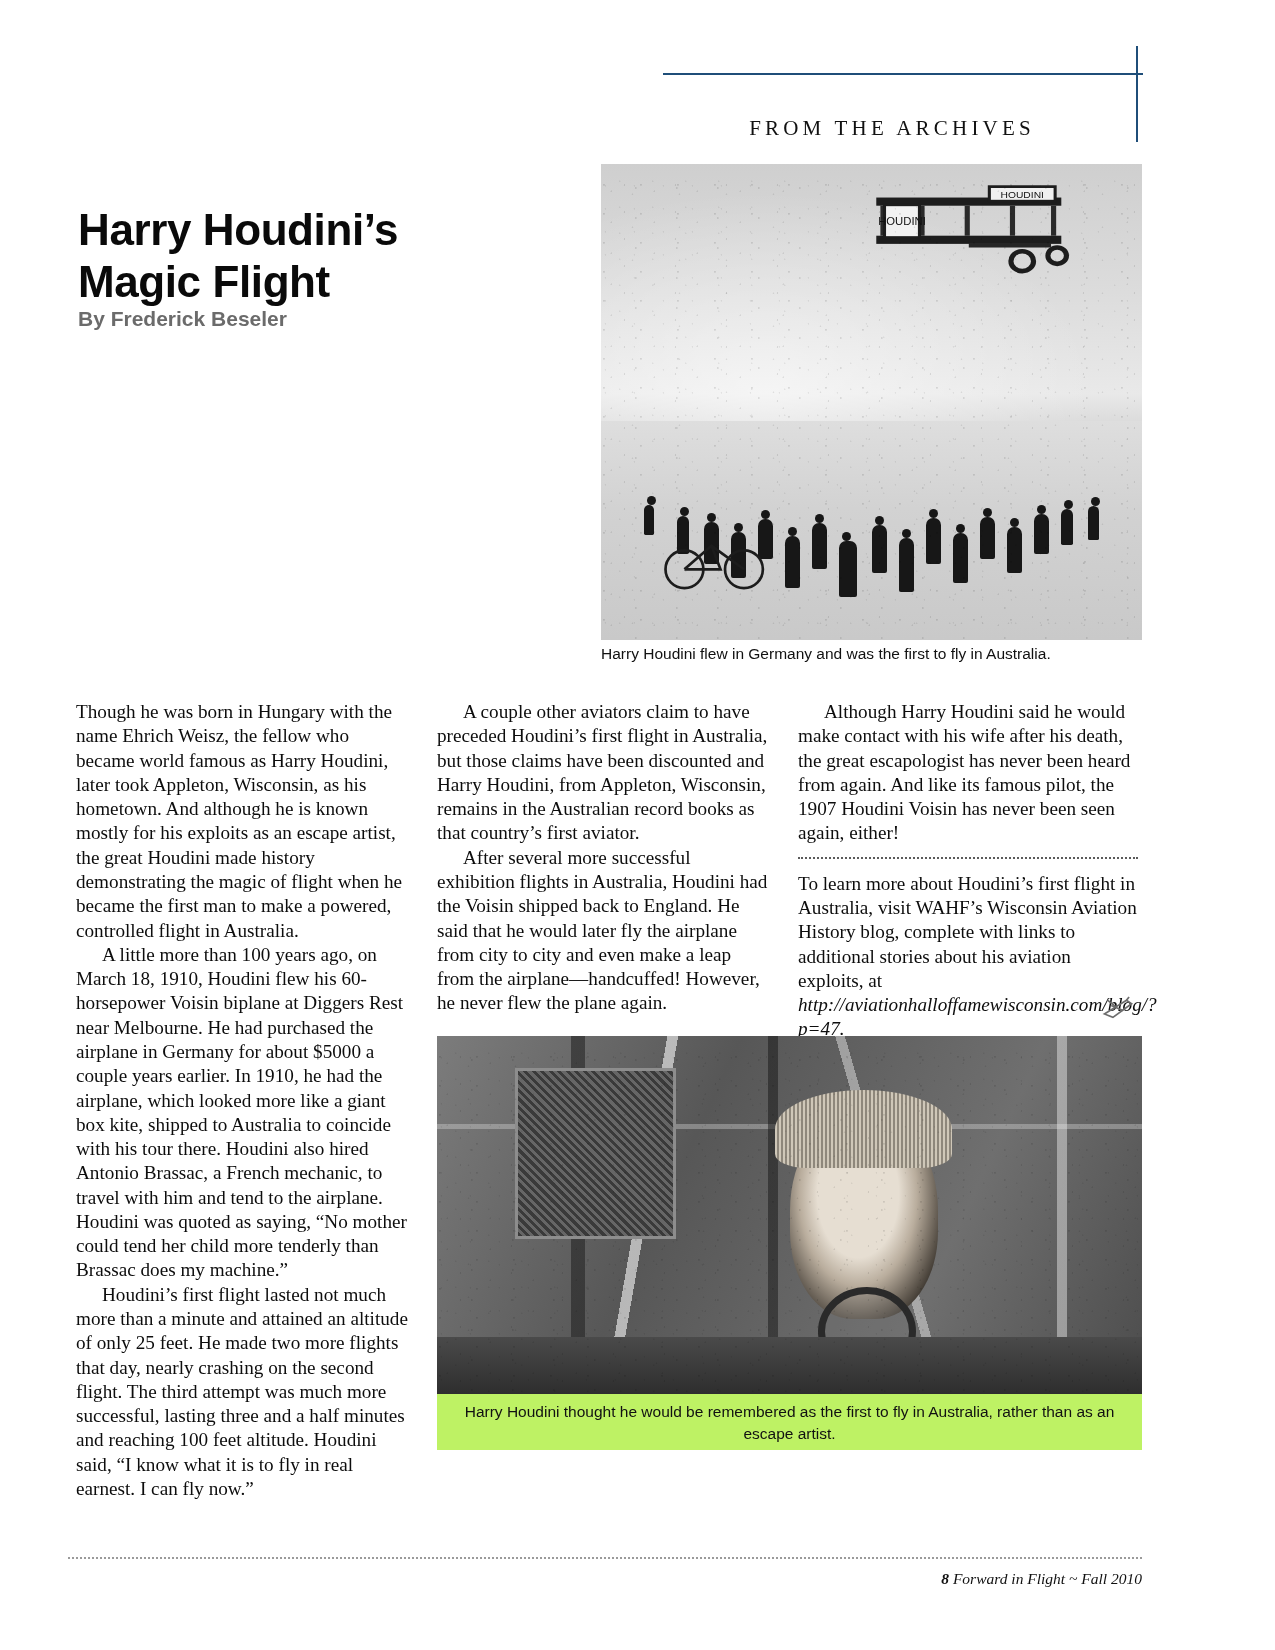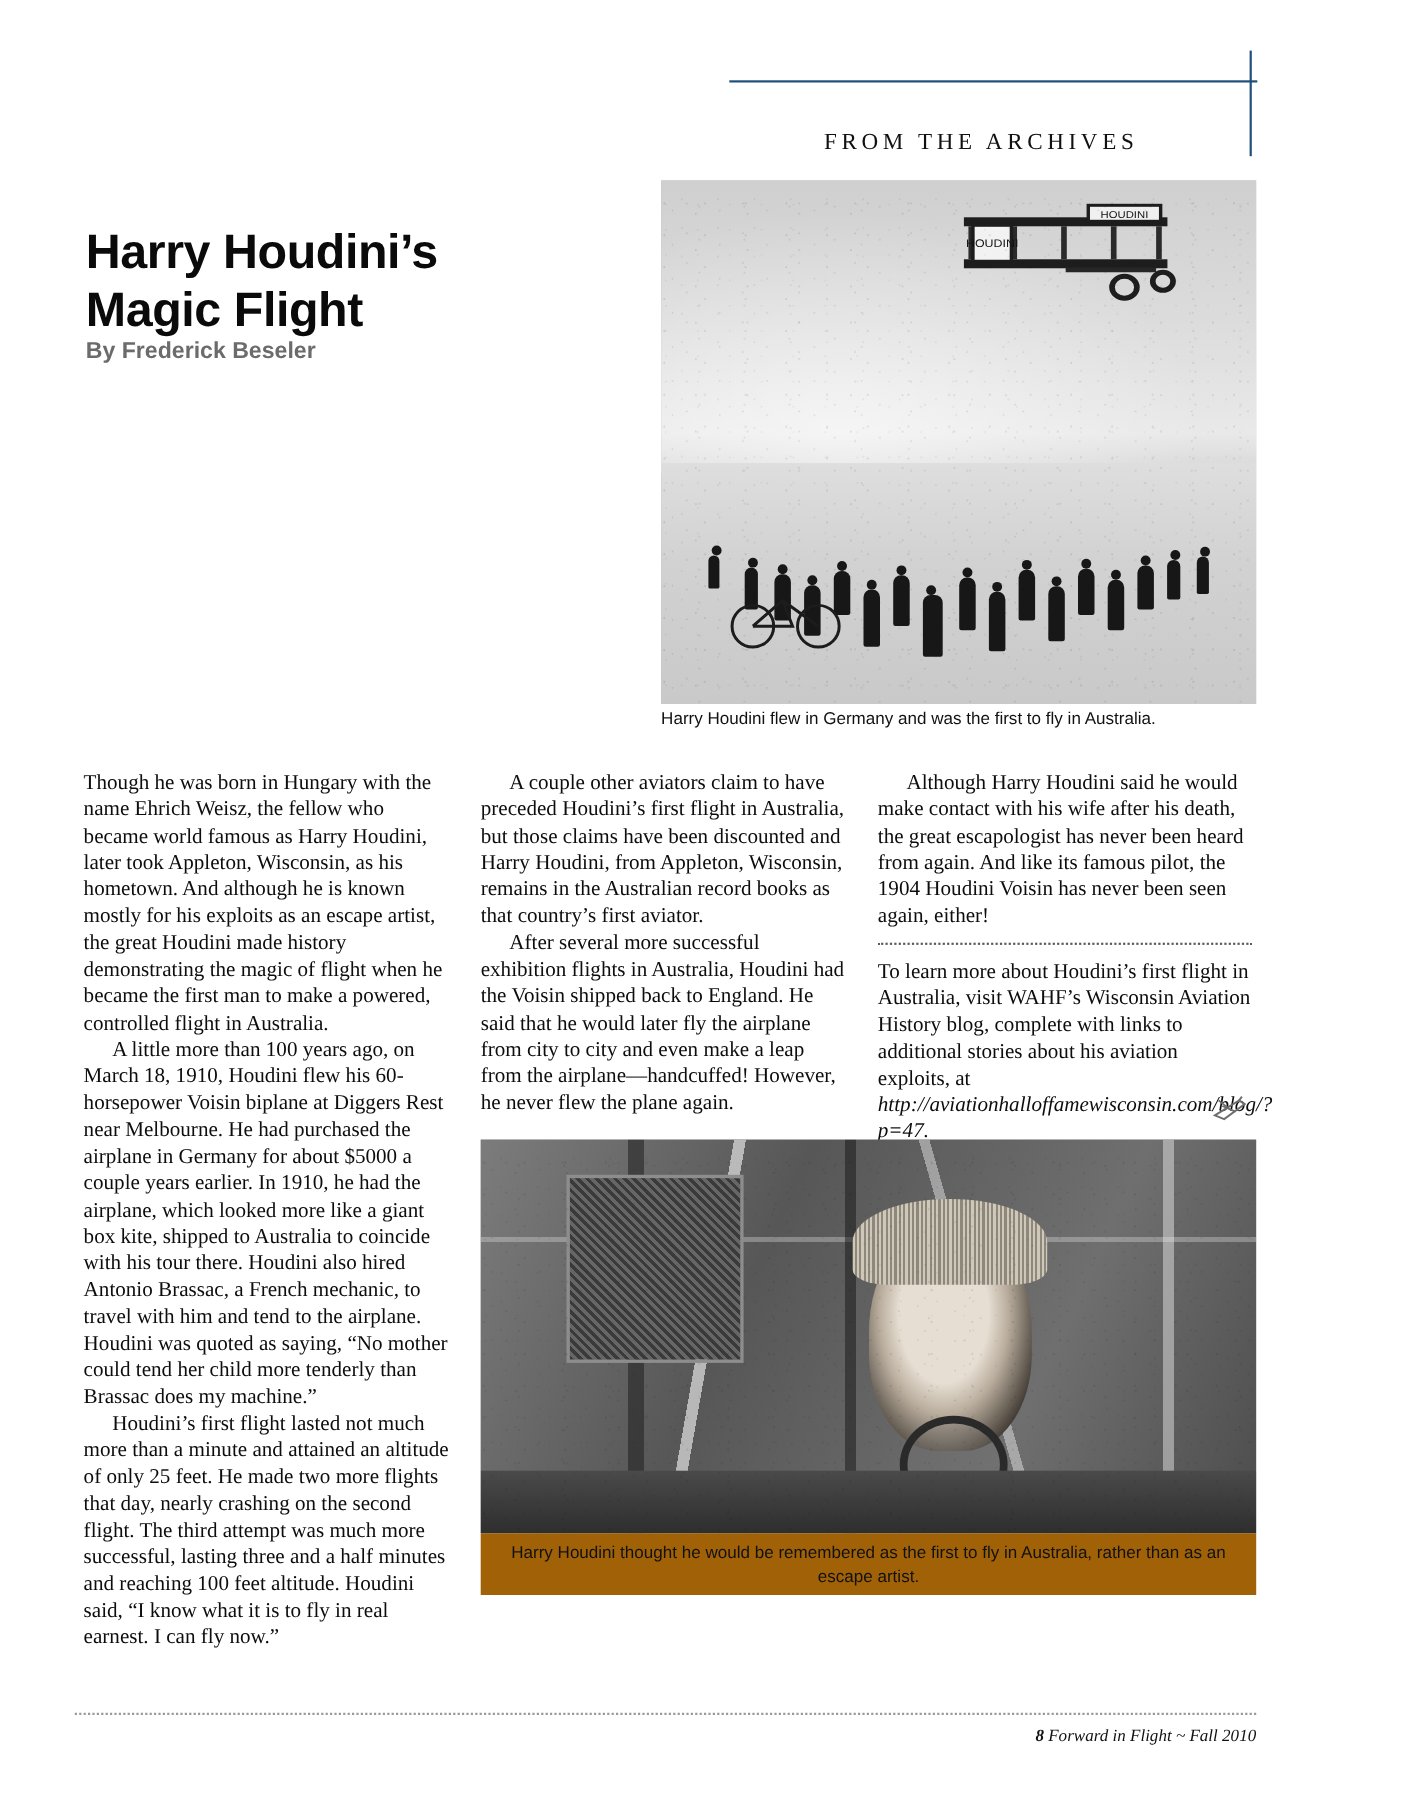--- a/index.html
+++ b/index.html
@@ -150,21 +150,21 @@
     height: 358px;
     overflow: hidden;
     background: #6d6d6d;
   }
   .caption-box-bottom {
     position: absolute;
     left: 437px;
     top: 1394px;
     width: 705px;
     height: 56px;
-    background: #a16207;
+    background: #bef264;
     box-sizing: border-box;
     padding: 7px 26px 0 26px;
     text-align: center;
     font-family: "Liberation Sans", sans-serif;
     font-size: 15.5px;
     line-height: 1.42;
     color: #111111;
   }
 
   
@@ -371,21 +371,21 @@
     <p class="indent">A little more than 100 years ago, on March 18, 1910, Houdini flew his 60-horsepower Voisin biplane at Diggers Rest near Melbourne. He had purchased the airplane in Germany for about $5000 a couple years earlier. In 1910, he had the airplane, which looked more like a giant box kite, shipped to Australia to coincide with his tour there. Houdini also hired Antonio Brassac, a French mechanic, to travel with him and tend to the airplane. Houdini was quoted as saying, “No mother could tend her child more tenderly than Brassac does my machine.”</p>
     <p class="indent">Houdini’s first flight lasted not much more than a minute and attained an altitude of only 25 feet. He made two more flights that day, nearly crashing on the second flight. The third attempt was much more successful, lasting three and a half minutes and reaching 100 feet altitude. Houdini said, “I know what it is to fly in real earnest. I can fly now.”</p>
   </div>
 
   <div class="col col2">
     <p class="indent">A couple other aviators claim to have preceded Houdini’s first flight in Australia, but those claims have been discounted and Harry Houdini, from Appleton, Wisconsin, remains in the Australian record books as that country’s first aviator.</p>
     <p class="indent">After several more successful exhibition flights in Australia, Houdini had the Voisin shipped back to England. He said that he would later fly the airplane from city to city and even make a leap from the airplane—handcuffed! However, he never flew the plane again.</p>
   </div>
 
   <div class="col col3">
-    <p class="indent">Although Harry Houdini said he would make contact with his wife after his death, the great escapologist has never been heard from again. And like its famous pilot, the 1904 Houdini Voisin has never been seen again, either!</p>
+    <p class="indent">Although Harry Houdini said he would make contact with his wife after his death, the great escapologist has never been heard from again. And like its famous pilot, the 1907 Houdini Voisin has never been seen again, either!</p>
     <div class="dotted-sep"></div>
     <p><span>To learn more about Houdini’s first flight in Australia, visit WAHF’s Wisconsin Aviation History blog, complete with links to additional stories about his aviation exploits, at </span><span class="url-italic">http://aviationhalloffamewisconsin.com/blog/?p=47.</span></p>
   </div>
 
   <svg class="endmark" viewBox="0 0 40 30">
     <path d="M4 22 L30 6 L36 10 L14 26 Z" fill="none" stroke="#6d6d6d" stroke-width="2"></path>
     <path d="M12 12 L26 18" fill="none" stroke="#6d6d6d" stroke-width="2"></path>
     <path d="M8 6 L18 14" fill="none" stroke="#6d6d6d" stroke-width="2"></path>
     <path d="M30 6 L33 2" fill="none" stroke="#6d6d6d" stroke-width="2"></path>
   </svg>

